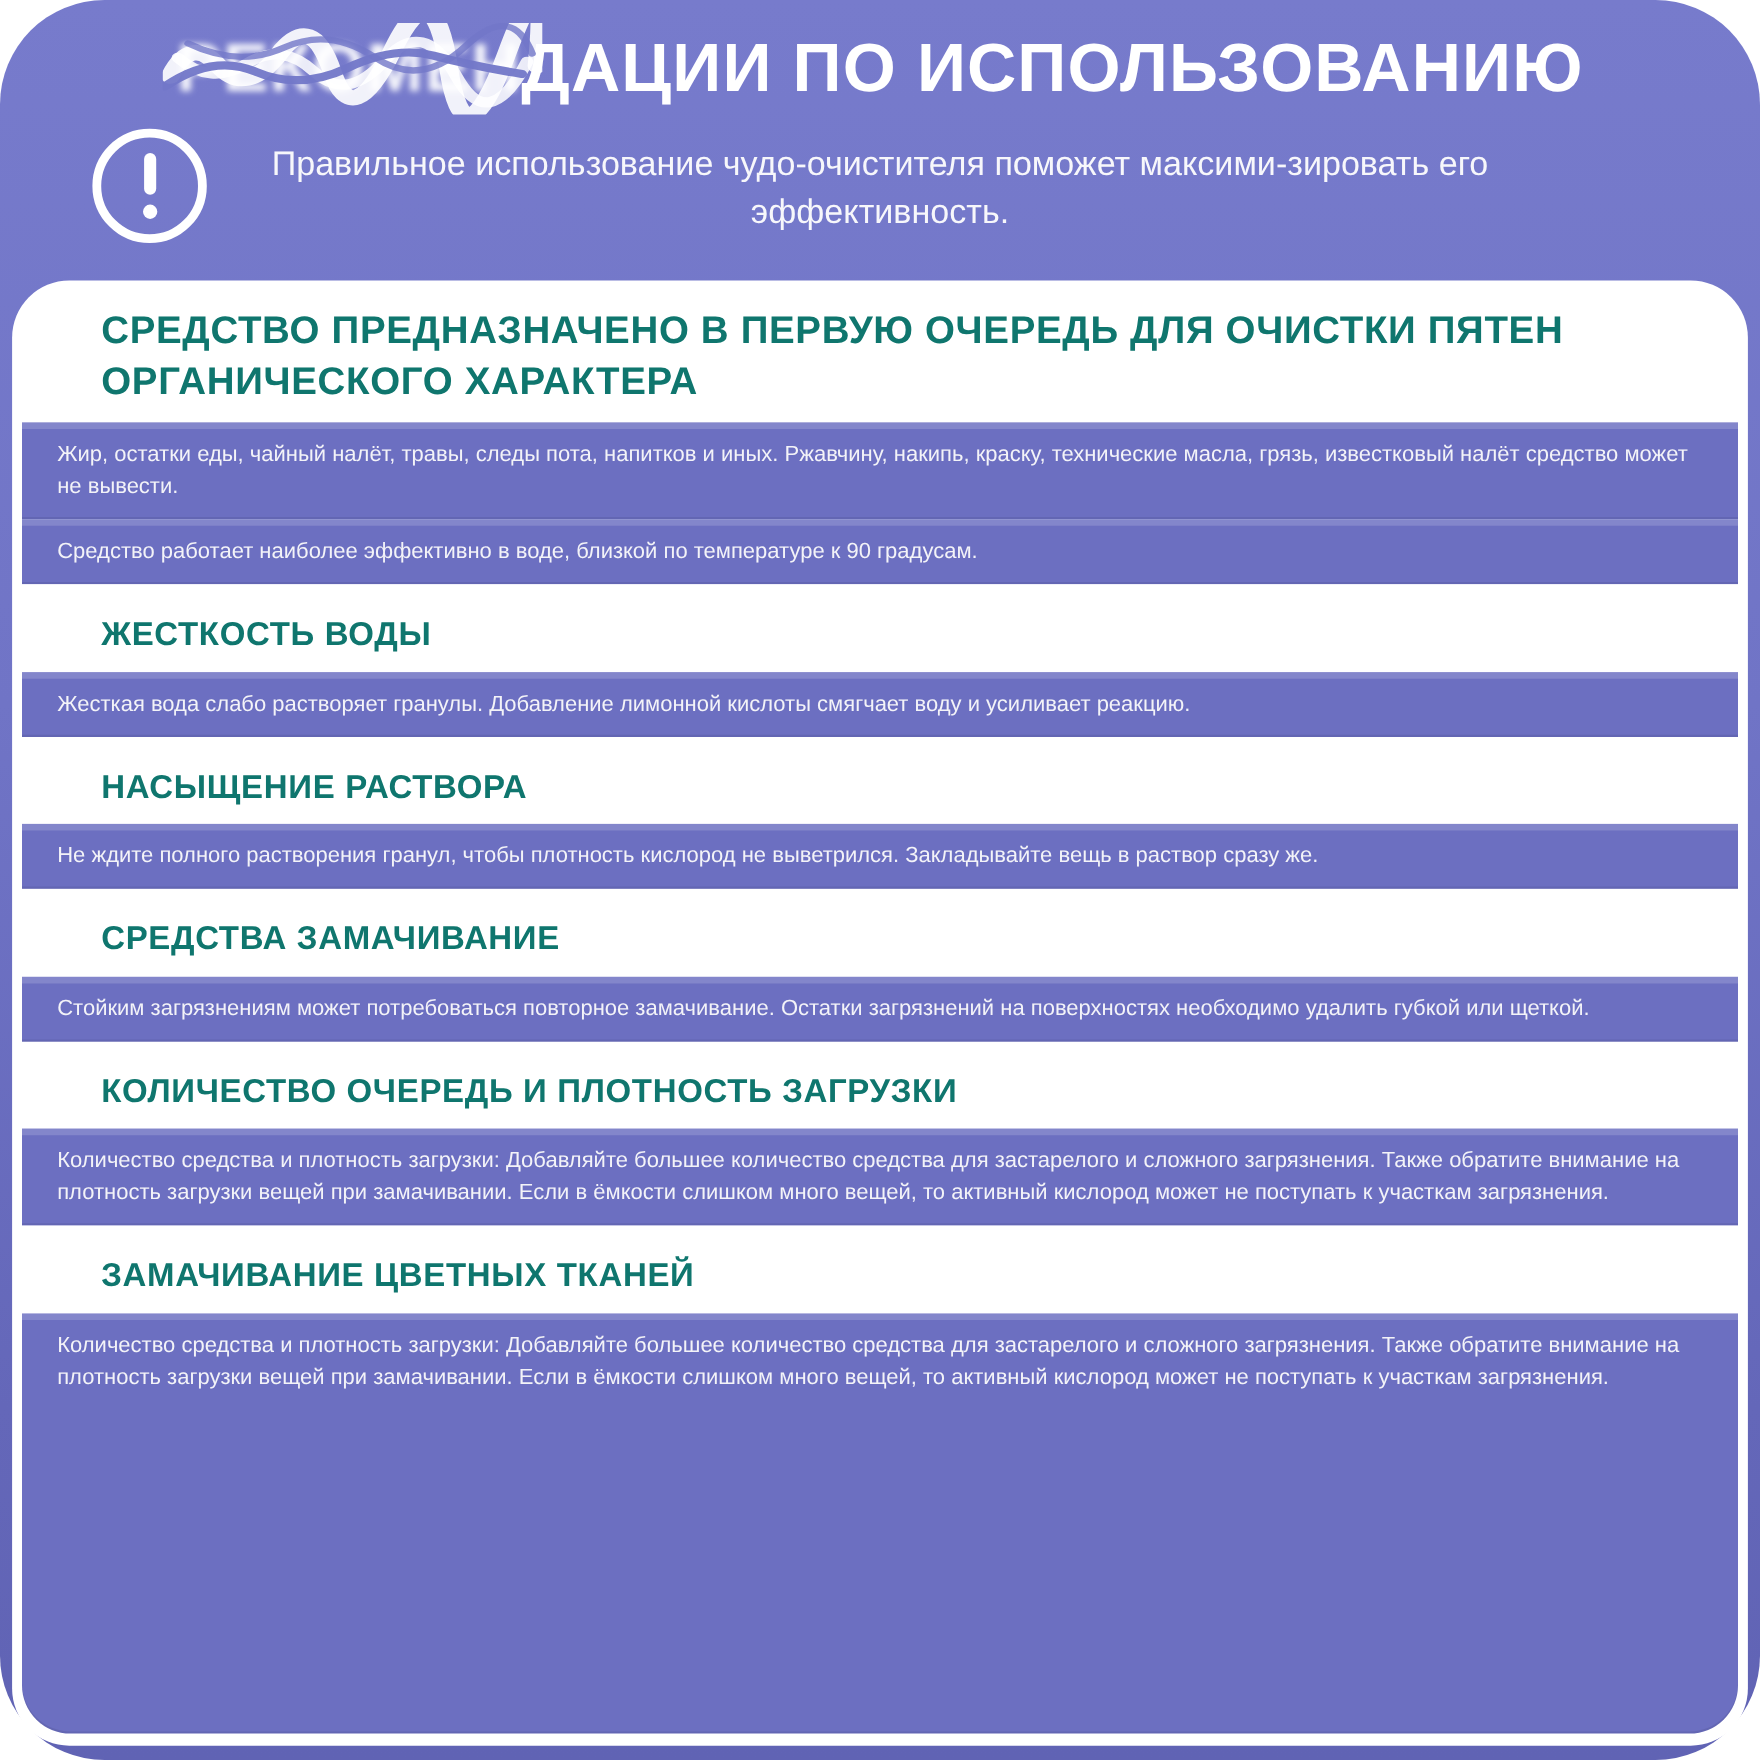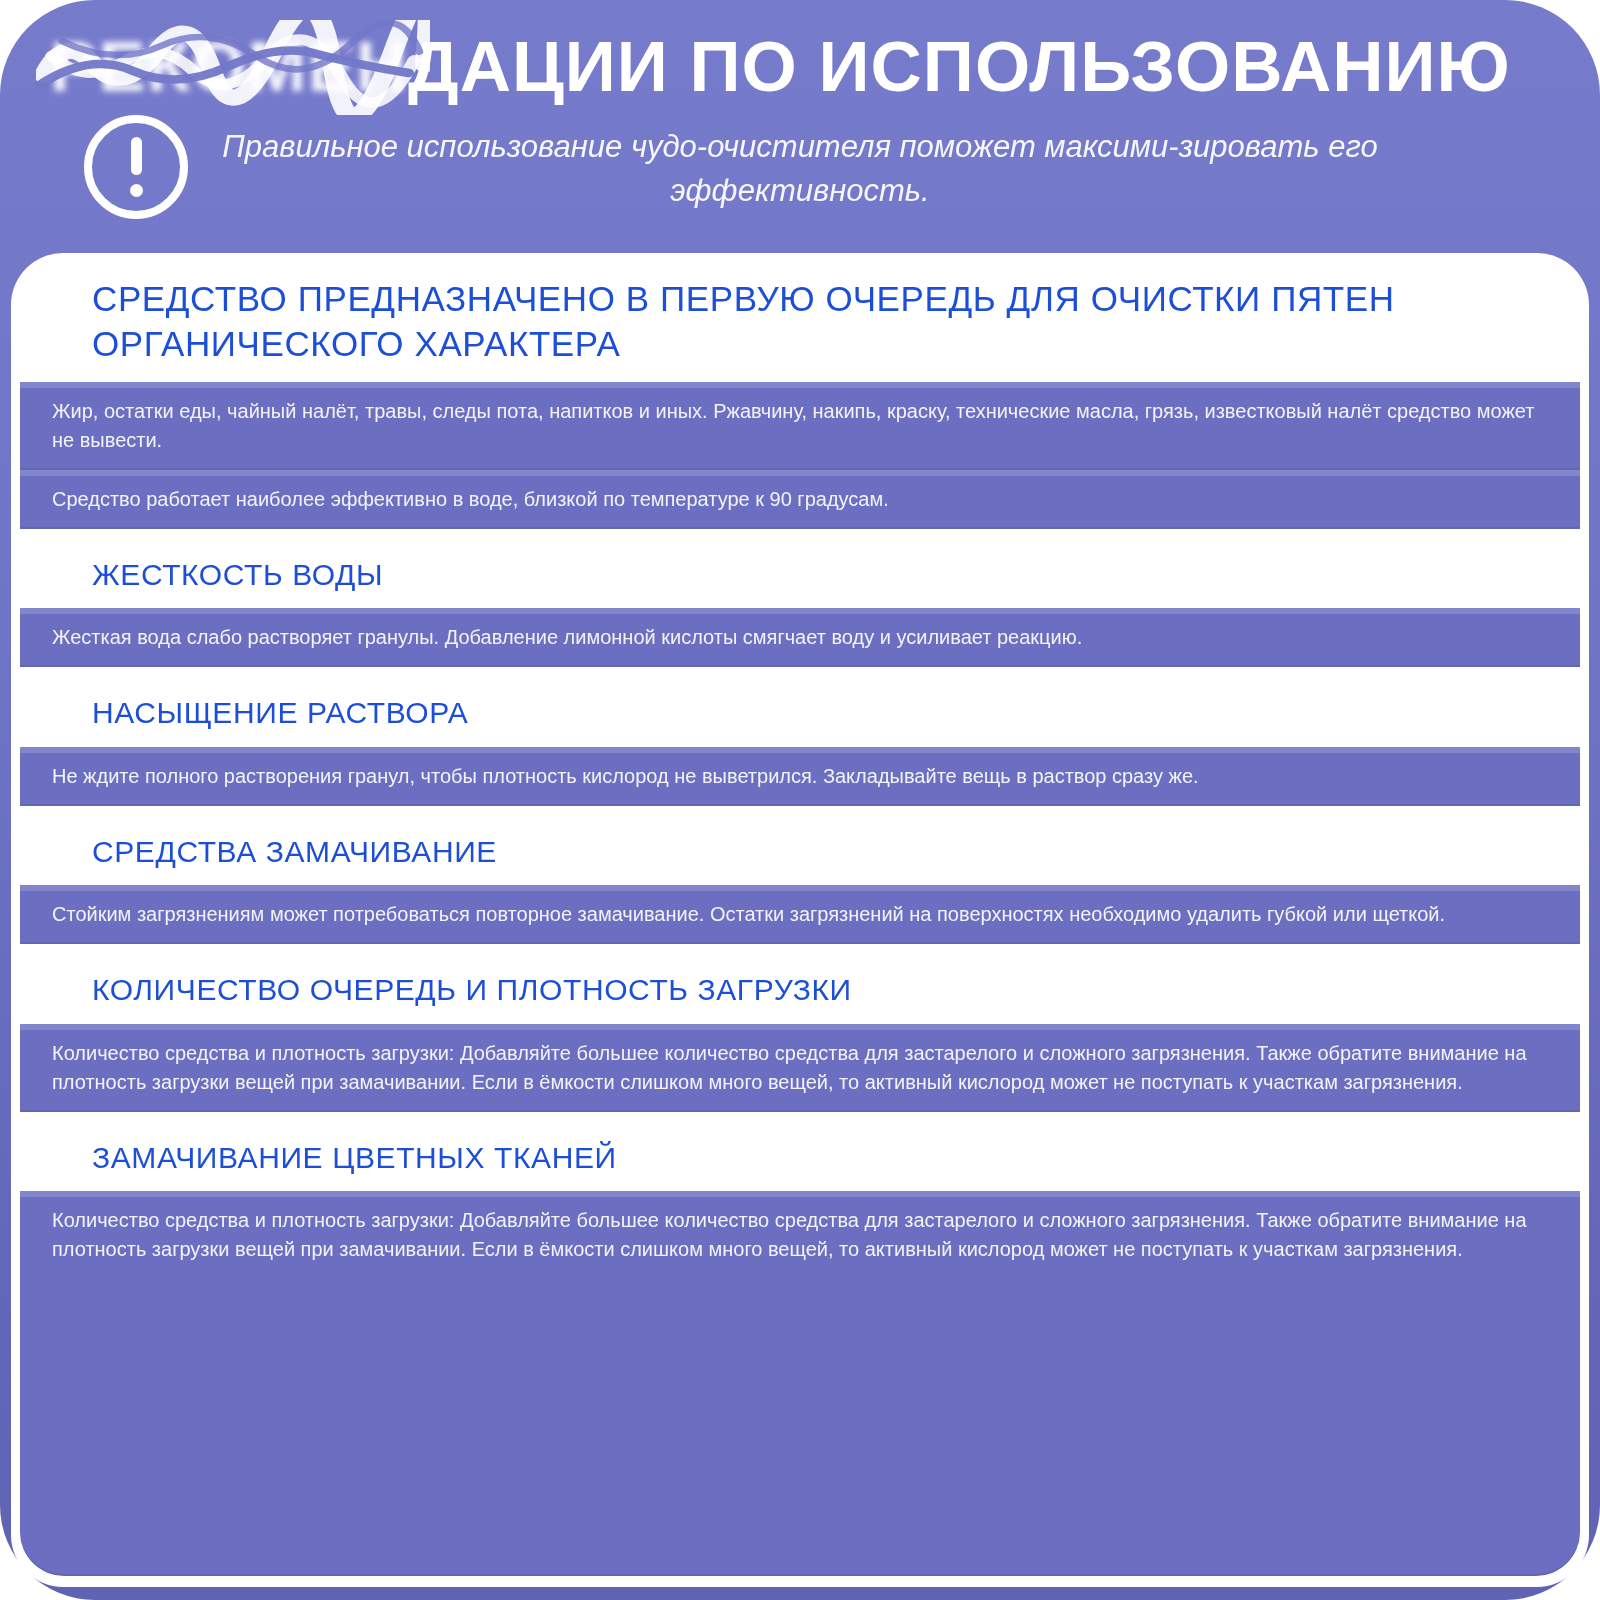--- a/index.html
+++ b/index.html
@@ -15,39 +15,39 @@
   .poster{
     position:absolute;inset:0;
     border-radius:95px;
     background:linear-gradient(180deg,#777BCC 0%,#7074C6 40%,#6467B9 80%,#6063B4 100%);
     display:flex;flex-direction:column;
     box-sizing:border-box;
   }
 
   
   .title{
-    margin:30px 50px 0;
-    text-align:left;
+    margin:30px 50px 12px;
+    text-align:center;
     color:#ffffff;
-    font-size:71px;
+    font-size:62px;
     font-weight:800;
     letter-spacing:1px;
     line-height:1.05;
     white-space:nowrap;
   }
   .scribbled{position:relative;display:inline-block;}
   .scribble-text{filter:blur(3px);opacity:.92;}
   .scribble-svg{
     position:absolute;left:-4%;top:-14%;
     width:110%;height:128%;
     pointer-events:none;
   }
 
   
-  .intro{position:relative;margin-top:8px;min-height:120px;font-style:italic;}
+  .intro{position:relative;margin-top:8px;min-height:120px;}
   .alert-badge{
     position:absolute;left:84px;top:2px;
     width:88px;height:88px;
     border:8px solid #ffffff;
     border-radius:50%;
     display:flex;flex-direction:column;align-items:center;justify-content:center;
     gap:9px;
   }
   .alert-bar{width:11px;height:38px;background:#ffffff;border-radius:6px;}
   .alert-dot{width:13px;height:13px;background:#ffffff;border-radius:50%;}
@@ -66,22 +66,22 @@
     margin:20px 11px 13px;
     background:#ffffff;
     border-radius:52px;
     padding:0 9px 11px;
     display:flex;flex-direction:column;
     box-sizing:border-box;
     overflow:hidden;
   }
   .sec-heading{
     padding:27px 60px 15px 72px;
-    color:#1d4ed8;
-    font-weight:400;
+    color:#0f766e;
+    font-weight:700;
     font-size:30px;
     letter-spacing:.6px;
     line-height:1.25;
   }
   .sec-heading.lead{
     font-size:35px;
     padding-top:23px;
     padding-right:150px;
     line-height:1.3;
   }

